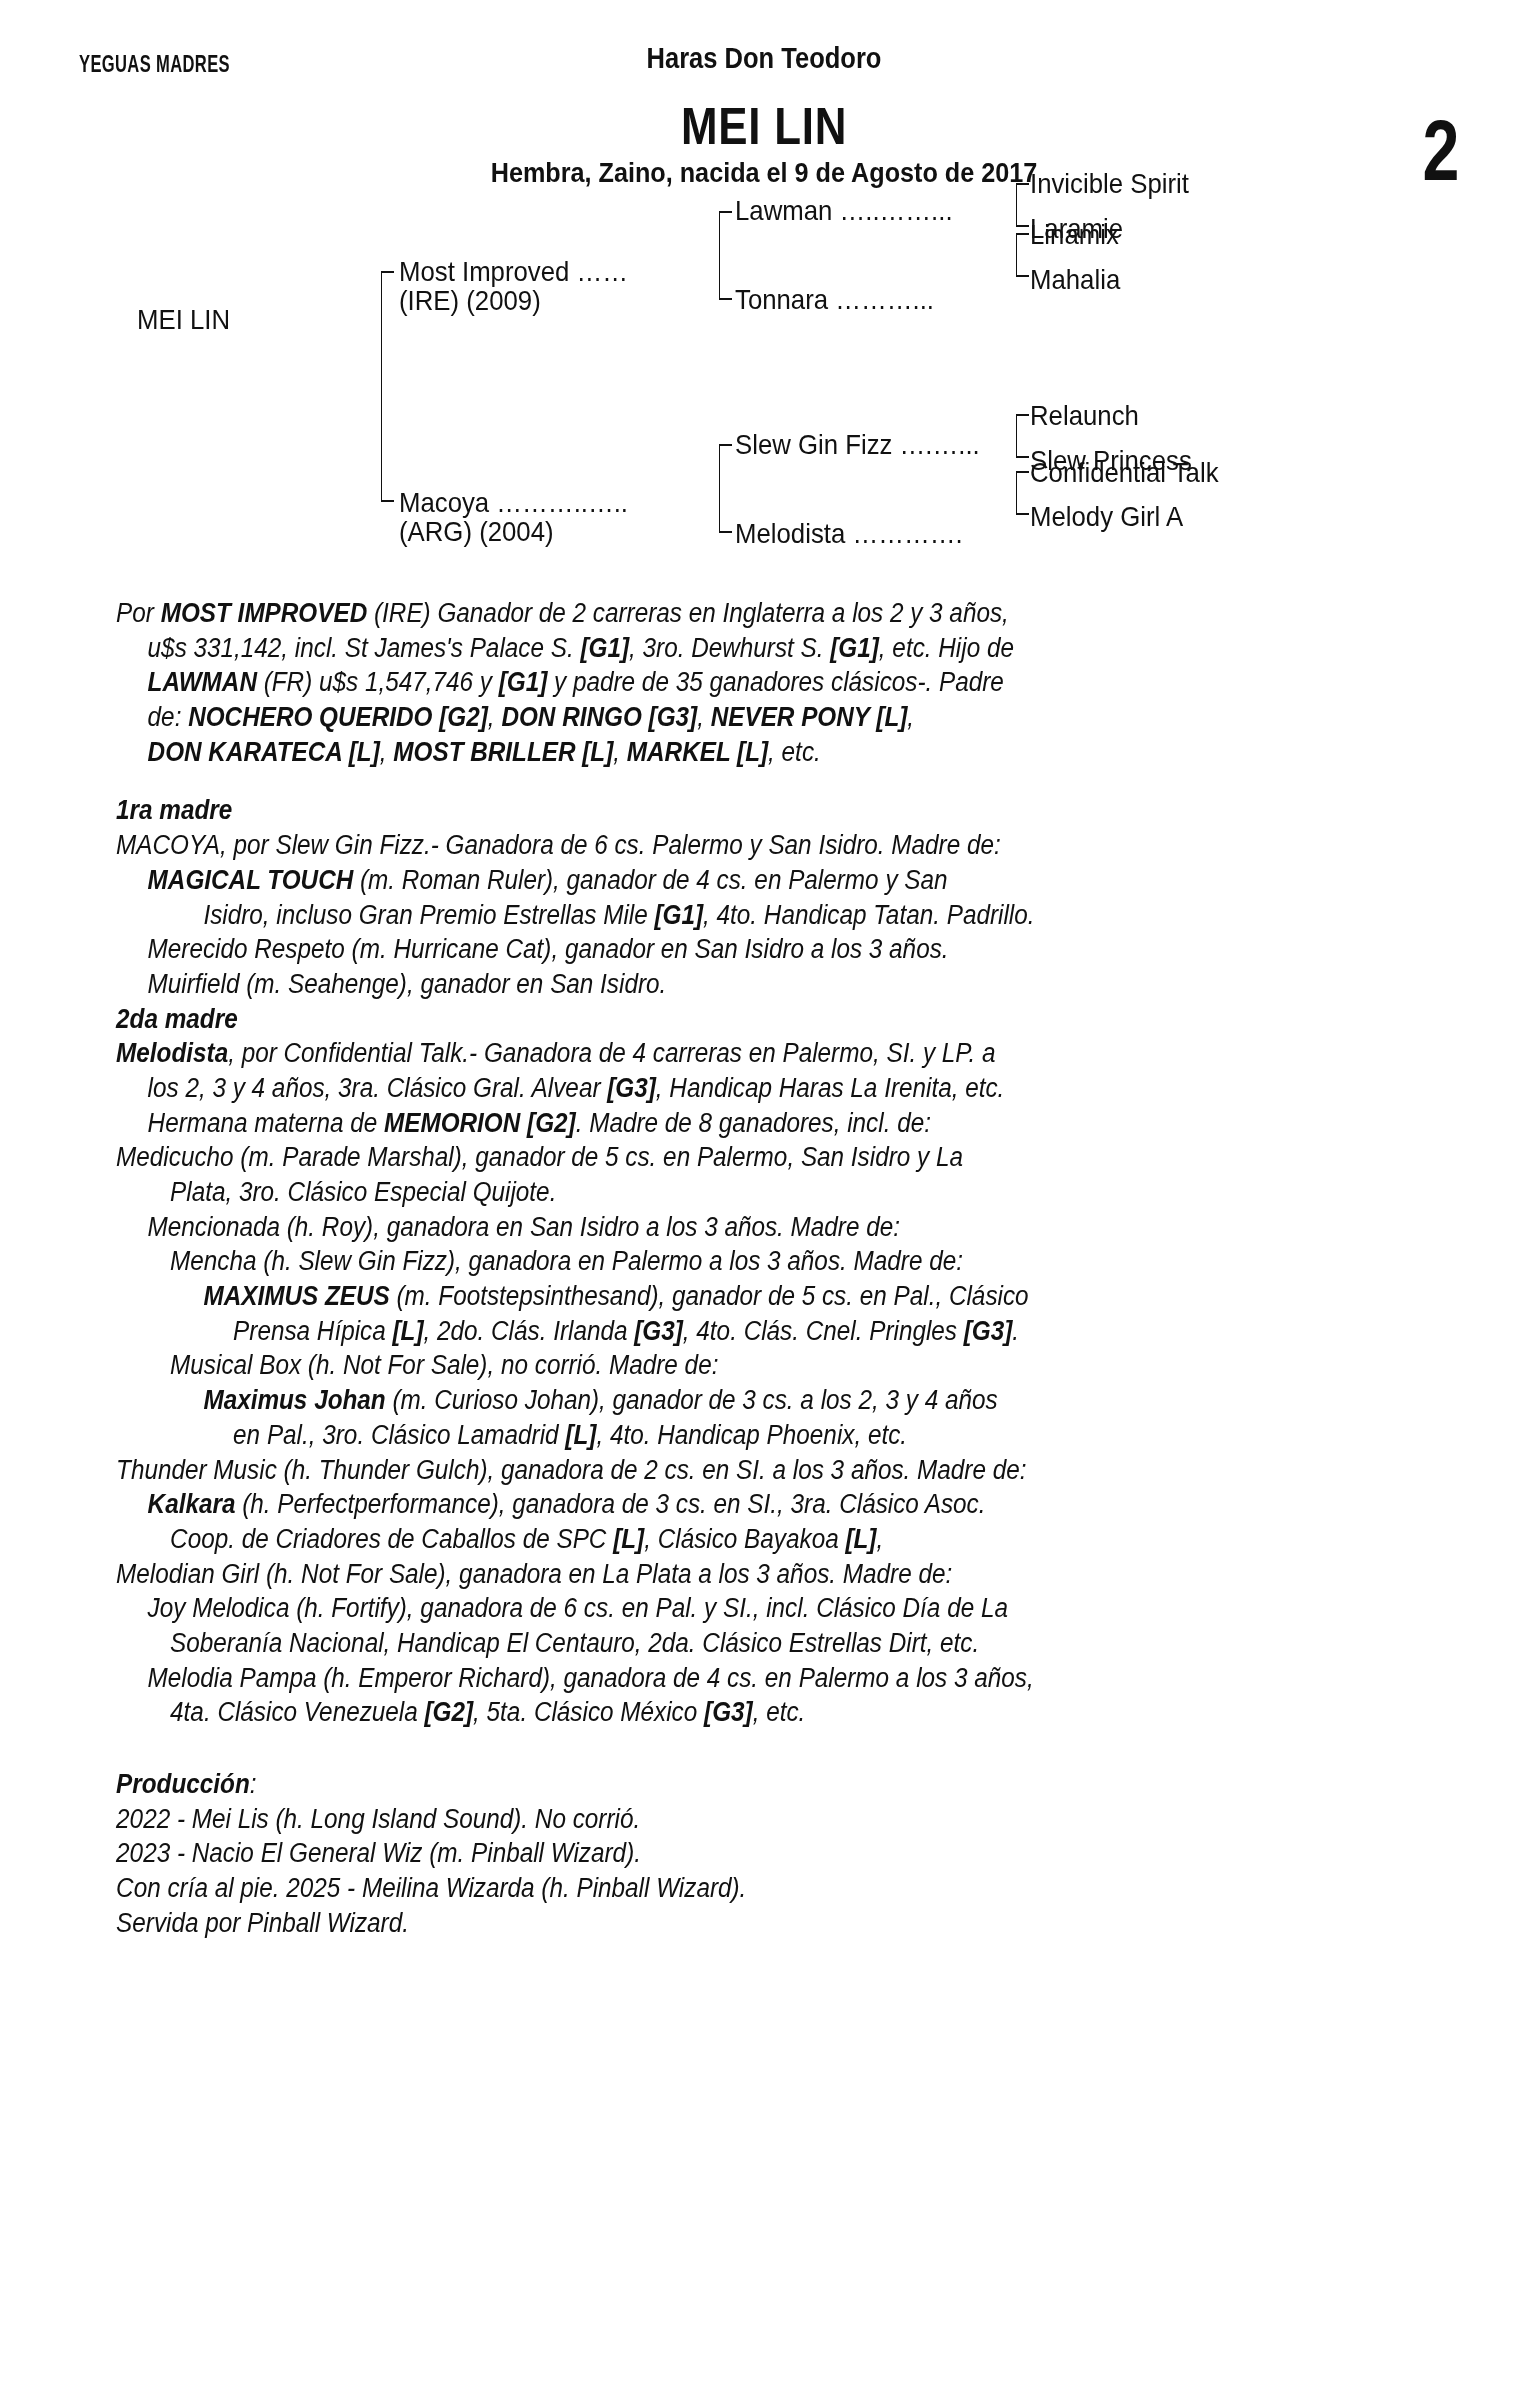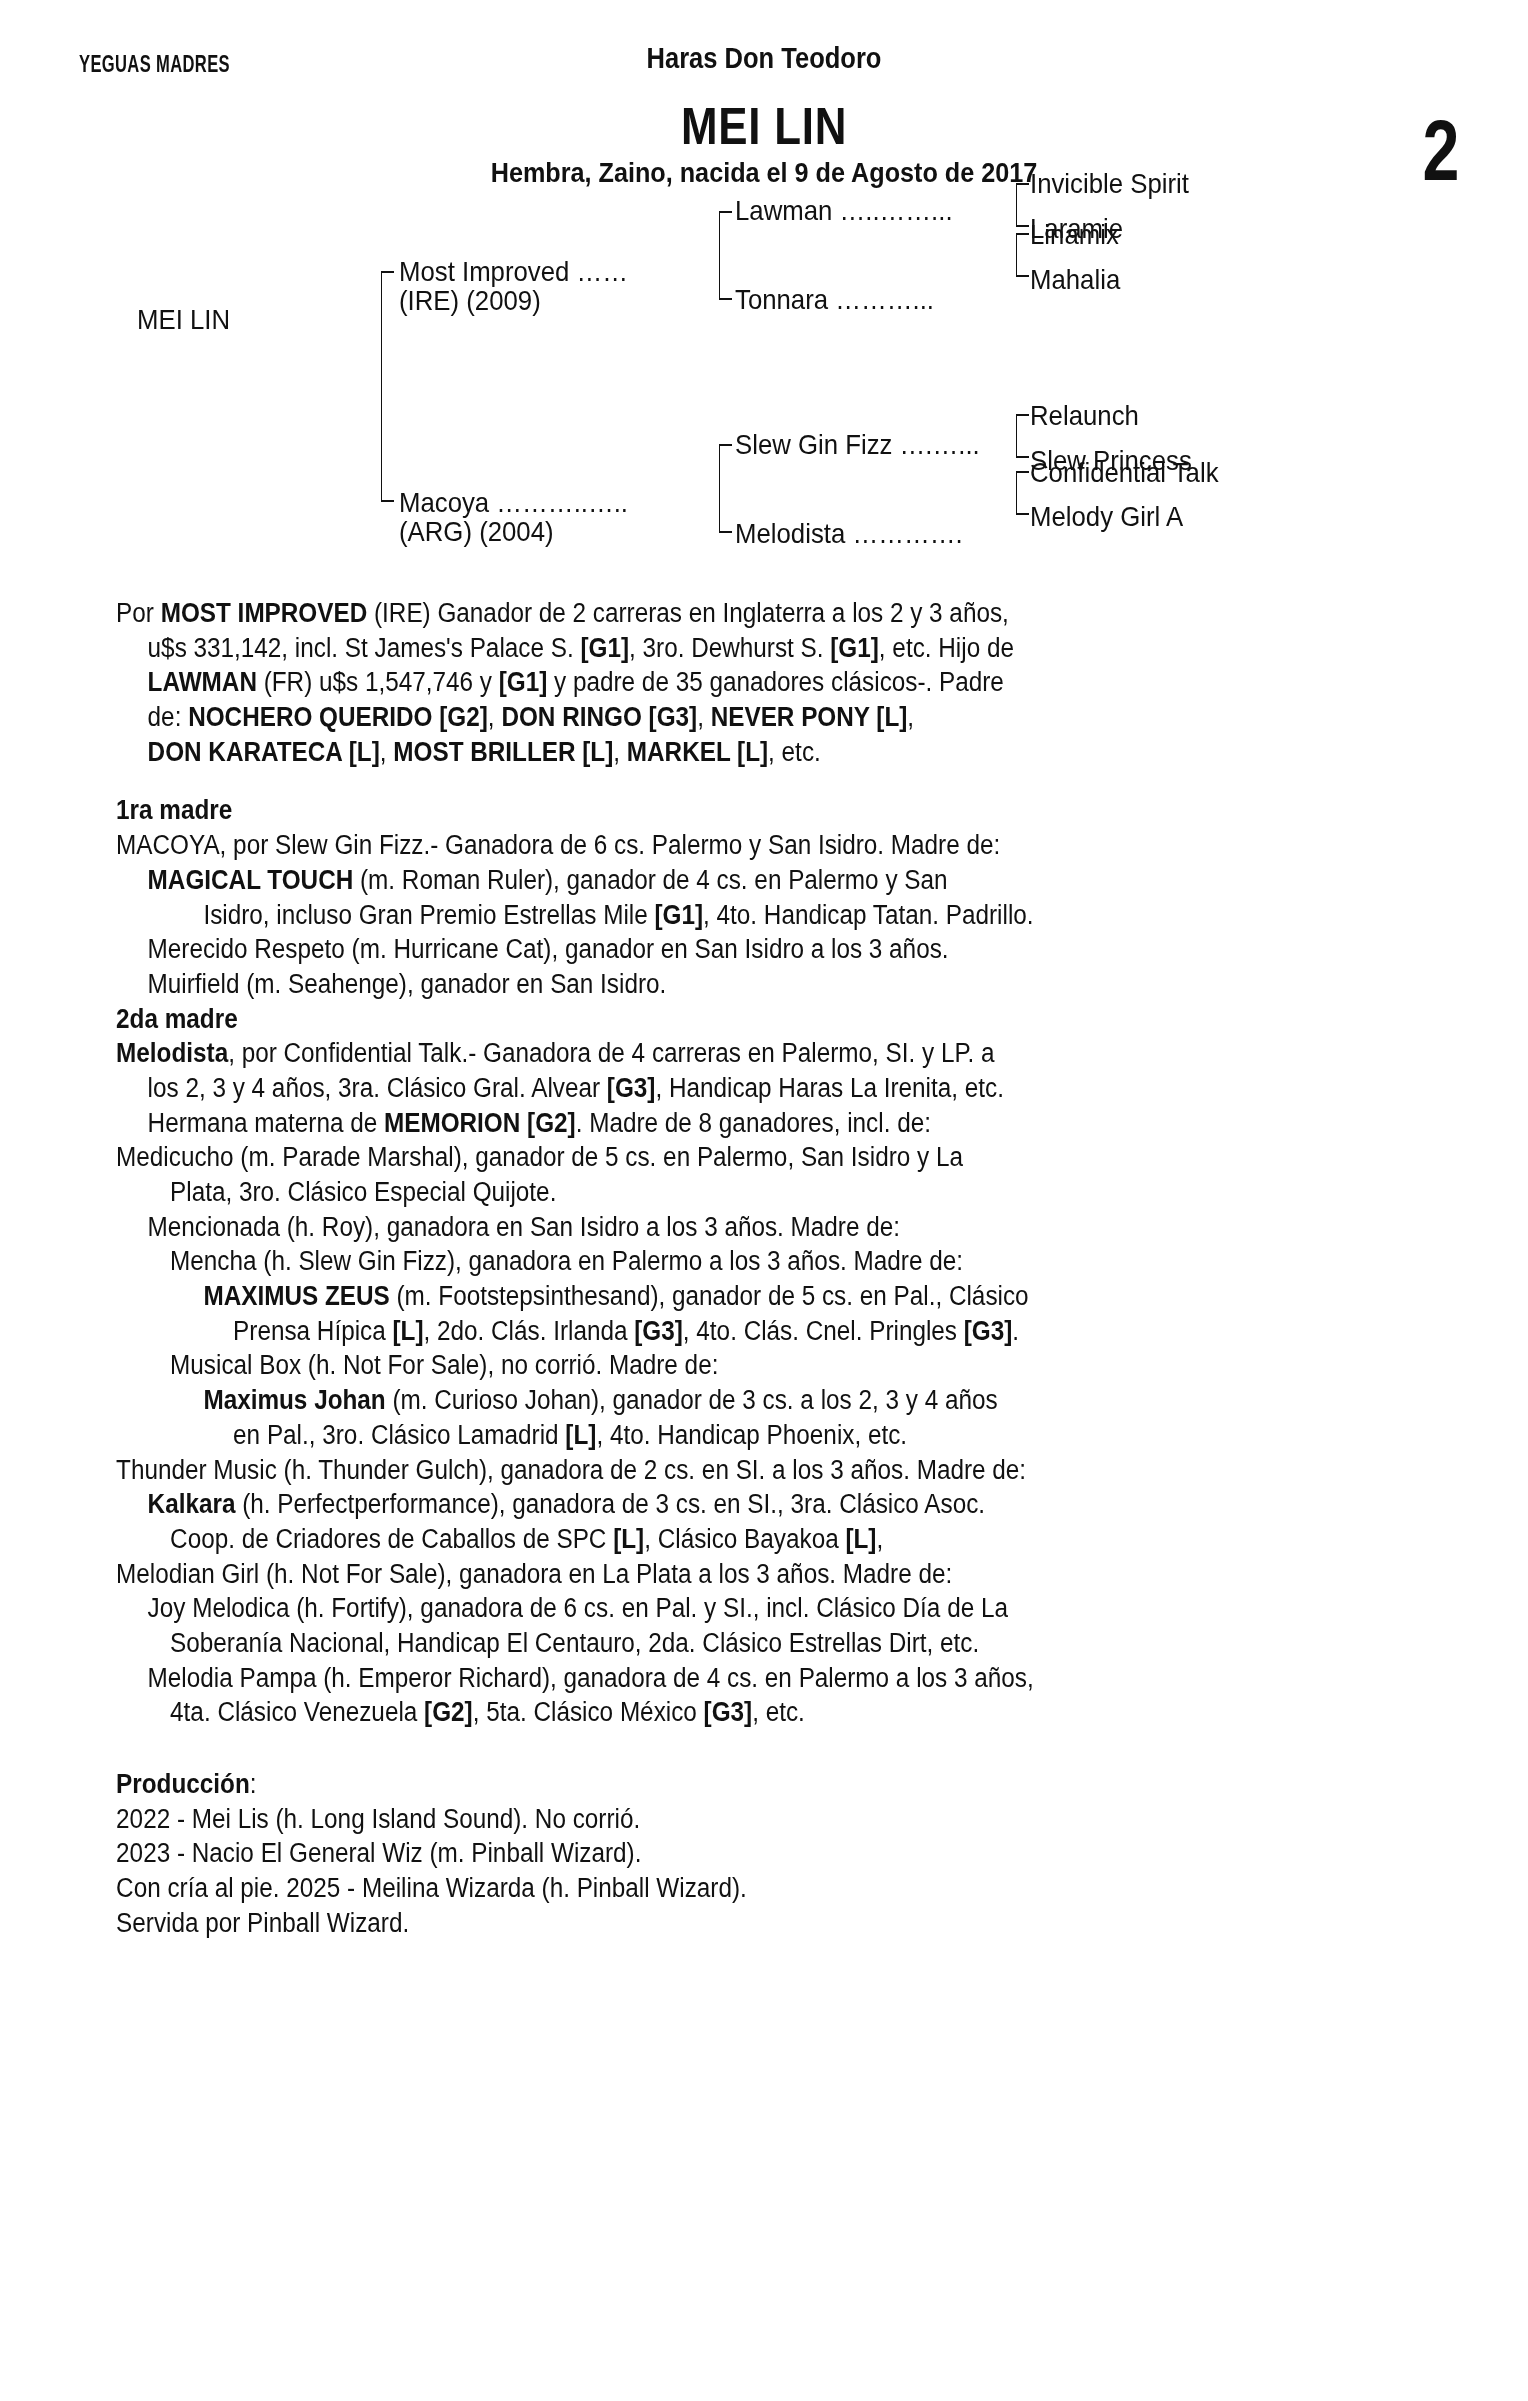--- a/index.html
+++ b/index.html
@@ -56,21 +56,21 @@
   }
   .brace .top,.brace .bot{
     position:absolute;left:0;width:12px;height:1.8px;background:#111;
   }
   .brace .top{top:0;}
   .brace .bot{bottom:0;}
 
   
   .body-text{
     position:absolute;left:0;top:596px;width:1528px;
-    font-size:27px;line-height:1.285;
+    font-size:27px;line-height:1.285;font-style:italic;
   }
   .body-text p{margin:0;}
   .ln{
     display:block;white-space:nowrap;
     transform:scaleX(0.9);transform-origin:left center;
     padding-left:129px;
   }
   .ln.c0{padding-left:129px;}
   .ln.c1{padding-left:164px;}
   .ln.c2{padding-left:189px;}

